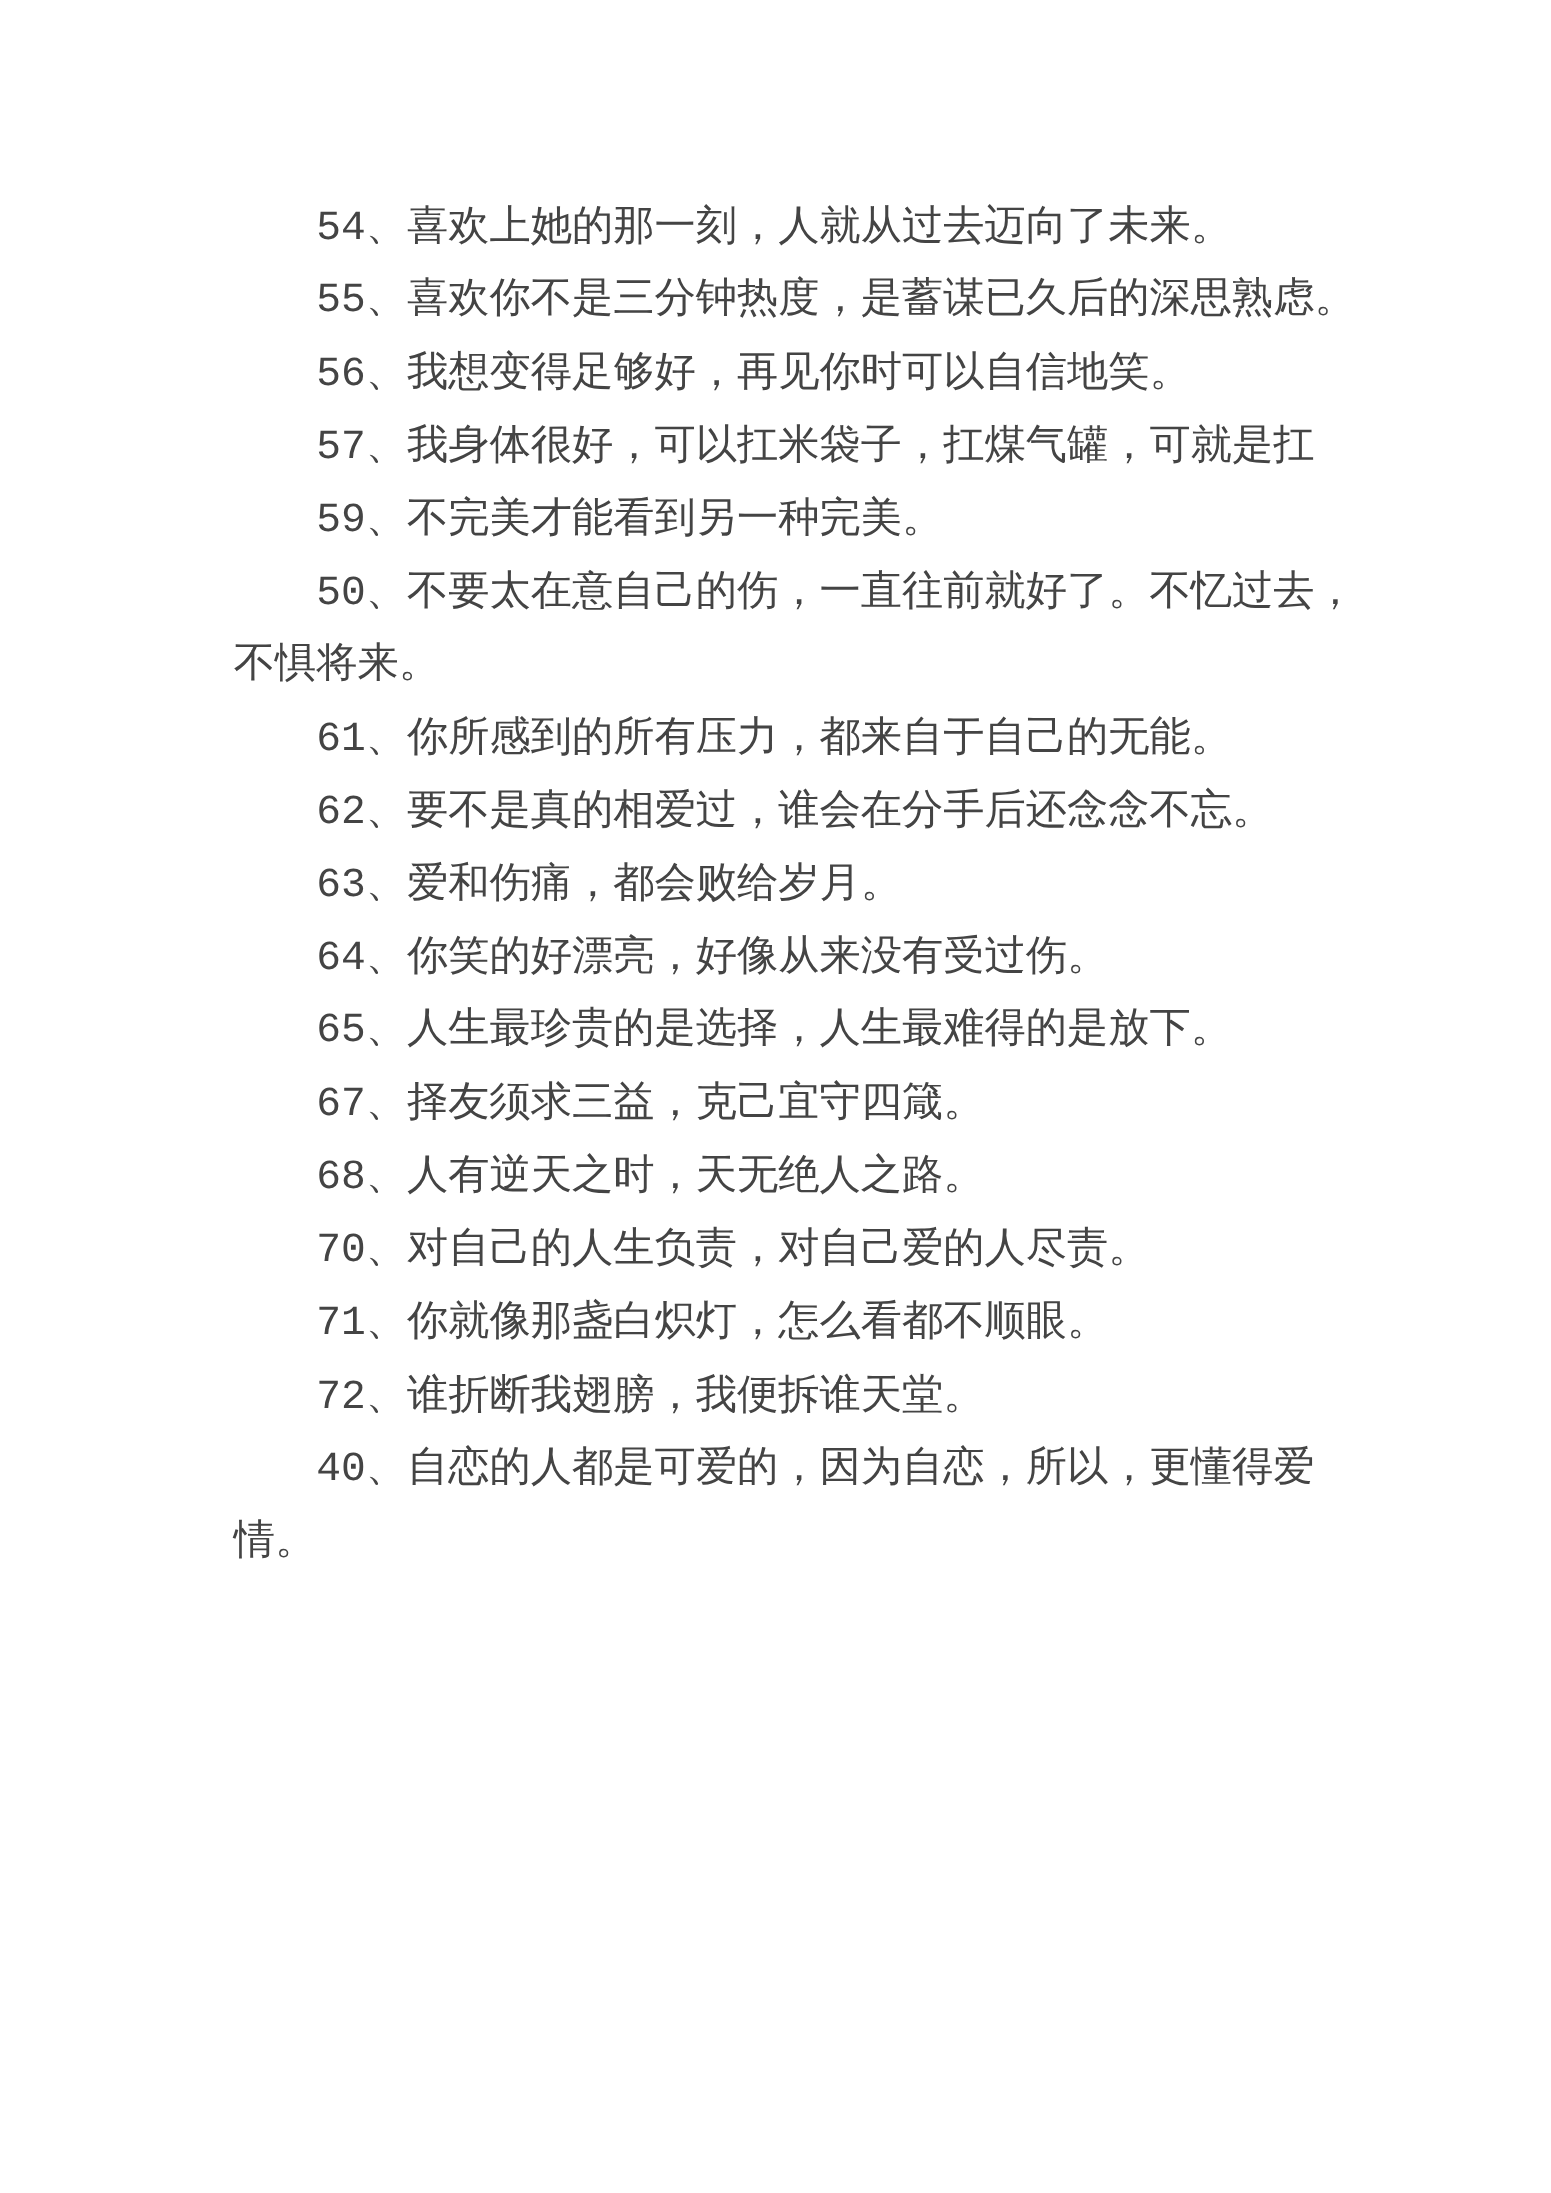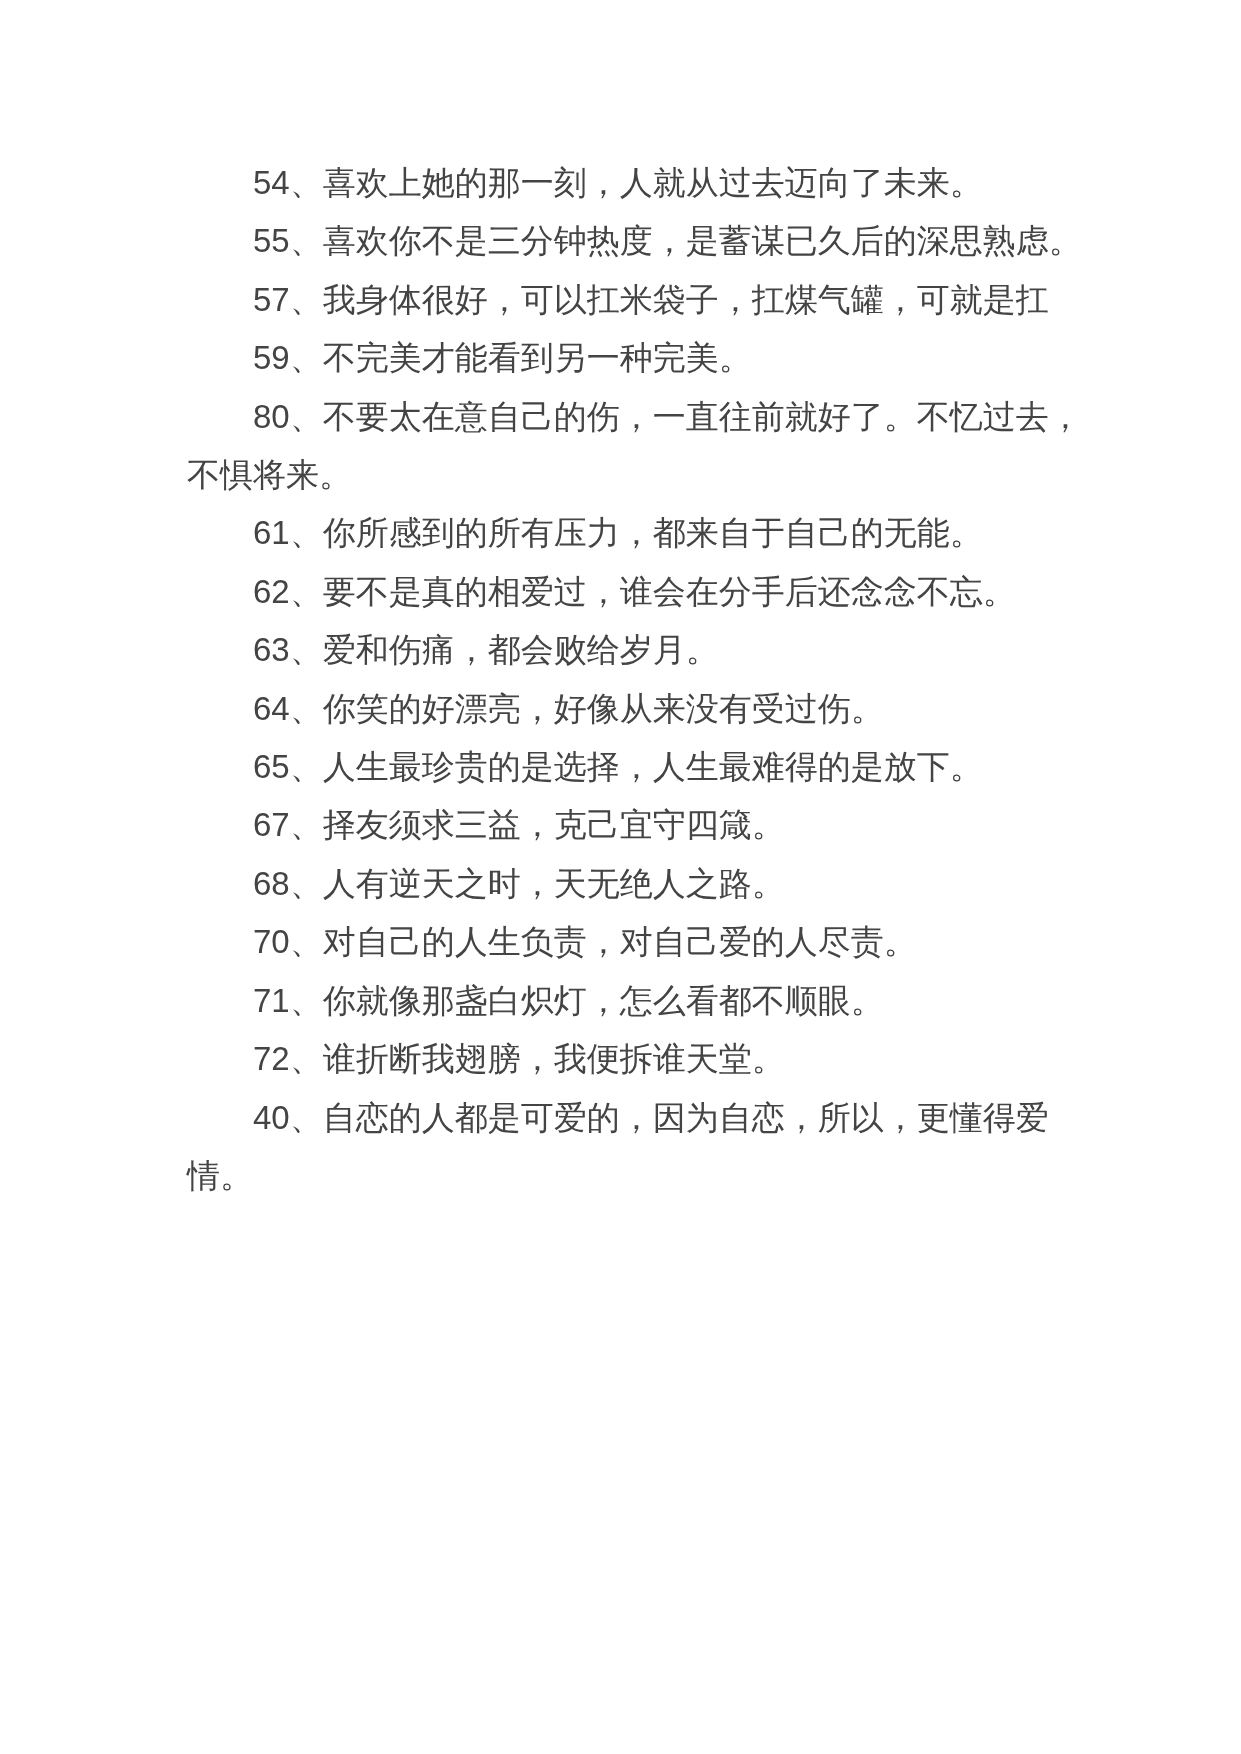--- a/index.html
+++ b/index.html
@@ -6,21 +6,21 @@
     margin: 0;
     padding: 0;
     background: #ffffff;
   }
   .page {
     position: relative;
     width: 1241px;
     height: 1754px;
     background: #ffffff;
     overflow: hidden;
-    font-family: Liberation Sans, sans-serif;
+    font-family: Liberation Mono, monospace;
   }
   .quote-list {
     position: absolute;
     left: 187px;
     top: 154px;
     width: 980px;
     font-size: 33px;
     line-height: 58.4px;
     color: #444444;
   }
@@ -38,27 +38,30 @@
 
 <div class="page" style="background: rgb(255, 255, 255);">
   <div class="quote-list" style="color: rgb(68, 68, 68);">
       <div class="quote">
         <div class="quote-line first">54、喜欢上她的那一刻，人就从过去迈向了未来。</div>
       </div>
       <div class="quote">
         <div class="quote-line first">55、喜欢你不是三分钟热度，是蓄谋已久后的深思熟虑。</div>
       </div>
       <div class="quote">
+        <div class="quote-line first">56、我想变得足够好，再见你时可以自信地笑。</div>
+      </div>
+      <div class="quote">
         <div class="quote-line first">57、我身体很好，可以扛米袋子，扛煤气罐，可就是扛</div>
       </div>
       <div class="quote">
         <div class="quote-line first">59、不完美才能看到另一种完美。</div>
       </div>
       <div class="quote">
-        <div class="quote-line first">80、不要太在意自己的伤，一直往前就好了。不忆过去，</div>
+        <div class="quote-line first">50、不要太在意自己的伤，一直往前就好了。不忆过去，</div>
         <div class="quote-line">不惧将来。</div>
       </div>
       <div class="quote">
         <div class="quote-line first">61、你所感到的所有压力，都来自于自己的无能。</div>
       </div>
       <div class="quote">
         <div class="quote-line first">62、要不是真的相爱过，谁会在分手后还念念不忘。</div>
       </div>
       <div class="quote">
         <div class="quote-line first">63、爱和伤痛，都会败给岁月。</div>

